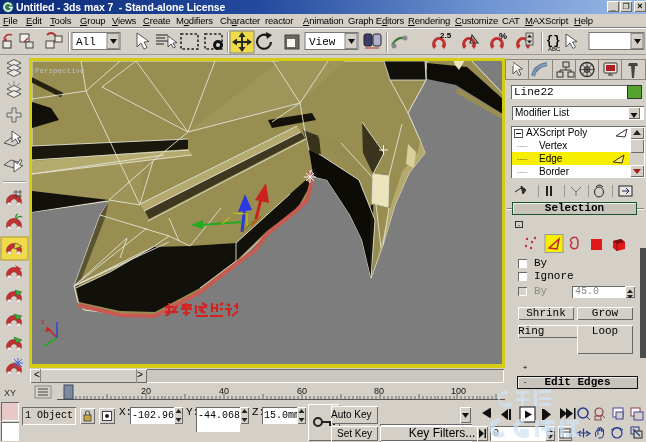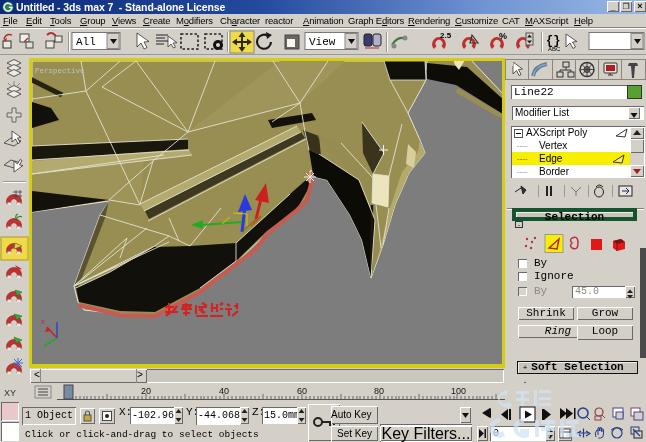--- a/index.html
+++ b/index.html
@@ -442,21 +442,21 @@
       <path d="M85 5q3-4 7 0" stroke="#222"></path>
       <line x1="101.5" y1="3" x2="101.5" y2="15" stroke="#999"></line>
       <rect x="108" y="4" width="13" height="10" fill="#e8e8e0" stroke="#222"></rect>
       <path d="M111 9h7M115 6l3 3-3 3" stroke="#226"></path>
     </g>
   </svg>
 
   <div class="abs" style="left:2px;top:153px;width:137px;height:1px;background:#808080"></div>
   <div class="abs" style="left:2px;top:154px;width:137px;height:1px;background:#fff"></div>
 
-  <div class="abs mono" style="left:7px;top:153px;width:125px;height:13px;background:#c8c4bc;border:4px solid #14532d;box-sizing:border-box;box-shadow:inset 1px 1px 0 #eee;font-size:11px;font-weight:bold;text-align:center;line-height:11px;">Selection</div>
+  <div class="abs mono" style="left:7px;top:147px;width:125px;height:13px;background:#c8c4bc;border:1px solid #14532d;box-sizing:border-box;box-shadow:inset 1px 1px 0 #eee;font-size:11px;font-weight:bold;text-align:center;line-height:11px;">Selection</div>
   <div class="abs" style="left:10px;top:166px;width:8px;height:7px;border:1px solid #333;background:#d4d0c8;font-size:7px;line-height:5px;text-align:center;box-sizing:border-box;">-</div>
 
   <svg class="abs" style="left:14px;top:179px" width="115" height="19" viewBox="0 0 115 19">
     <g fill="#c03040">
       <circle cx="8" cy="5" r="1.2"></circle>
         <circle cx="13" cy="8" r="1.2"></circle>
         <circle cx="7" cy="12" r="1.2"></circle>
       <circle cx="12" cy="14" r="1.2"></circle>
         <circle cx="16" cy="4" r="1.2"></circle>
     </g>
@@ -479,25 +479,25 @@
   <div class="abs mono" style="left:29px;top:230px;font-size:11px;color:#8a8a82;">By</div>
   <div class="abs sunken mono" style="left:67px;top:231px;width:52px;height:12px;font-size:10px;color:#8a8a82;line-height:12px;padding-left:3px;">45.0</div>
   <div class="abs raised" style="left:120px;top:231px;width:10px;height:12px;background:#d4d0c8;">
     <svg width="10" height="12">
         <path d="M5 1.5l3 3.5H2zM5 10.5l3-3.5H2z" fill="#222"></path>
       </svg>
   </div>
 
   <div class="abs raised mono" style="left:13px;top:252px;width:56px;height:13px;background:#d4d0c8;font-size:11px;text-align:center;line-height:13px;">Shrink</div>
   <div class="abs raised mono" style="left:72px;top:252px;width:56px;height:13px;background:#d4d0c8;font-size:11px;text-align:center;line-height:13px;">Grow</div>
-  <div class="abs raised mono" style="left:13px;top:270px;width:80px;height:13px;background:#d4d0c8;font-size:11px;text-align:center;line-height:13px;font-style:italic;">Ring</div>
-  <div class="abs raised mono" style="left:72px;top:270px;width:56px;height:15px;background:#d4d0c8;font-size:11px;text-align:center;line-height:13px;">Loop</div>
-
-  <div class="abs mono" style="left:12px;top:306px;width:121px;height:13px;background:#c8c4bc;border:1px solid #111;box-sizing:border-box;box-shadow:inset 1px 1px 0 #eee;font-size:11px;font-weight:bold;text-align:center;line-height:11px;">Soft Selection</div>
+  <div class="abs raised mono" style="left:13px;top:270px;width:80px;height:13px;background:#d4d0c8;font-size:11px;text-align:left;line-height:13px;">Ring</div>
+  <div class="abs raised mono" style="left:72px;top:270px;width:56px;height:29px;background:#d4d0c8;font-size:11px;text-align:center;line-height:13px;">Loop</div>
+
   <div class="abs" style="left:16px;top:309px;width:8px;height:7px;font-size:8px;line-height:7px;text-align:center;">+</div>
+  <div class="abs mono" style="left:12px;top:321px;width:121px;height:13px;background:#c8c4bc;border:1px solid #111;box-sizing:border-box;box-shadow:inset 1px 1px 0 #eee;font-size:11px;font-weight:bold;text-align:center;line-height:11px;">Edit Edges</div>
   <div class="abs" style="left:16px;top:324px;width:8px;height:7px;font-size:8px;line-height:5px;text-align:center;">-</div>
 
   <div class="abs" style="left:135px;top:193px;width:6px;height:110px;background:#4b4b4b;"></div>
 </div>
 
 <div class="abs" style="left:29px;top:368px;width:476px;height:16px;background:#d4d0c8;">
   <div class="abs sunken" style="left:1px;top:1px;width:474px;height:14px;background:#cbc7bf;"></div>
   <div class="abs raised mono" style="left:1px;top:1px;width:117px;height:14px;background:#d4d0c8;font-size:10px;">
     <span style="position:absolute;left:4px;top:1px;">&lt;</span>
     <span style="position:absolute;right:4px;top:1px;">&gt;</span>
@@ -543,44 +543,43 @@
         <rect x="3.5" y="3.5" width="9" height="9" fill="#fff" stroke="#444"></rect>
         <circle cx="8" cy="8" r="2" fill="#222"></circle>
       </svg>
   </div>
   <span class="abs mono" style="left:119px;top:6px;font-size:11px;">X:</span>
   <div class="abs sunken mono" style="left:130px;top:7px;width:44px;height:17px;font-size:10px;line-height:17px;padding-left:2px;box-sizing:border-box;">-102.96</div>
   <div class="abs raised" style="left:174px;top:7px;width:9px;height:17px;background:#d4d0c8;"><svg width="9" height="17">
         <path d="M4.5 2l3 4h-6zM4.5 15l3-4h-6z" fill="#222"></path>
       </svg></div>
   <span class="abs mono" style="left:186px;top:6px;font-size:11px;">Y:</span>
-  <div class="abs sunken mono" style="left:196px;top:7px;width:44px;height:18px;font-size:10px;line-height:17px;padding-left:2px;box-sizing:border-box;">-44.068</div>
+  <div class="abs sunken mono" style="left:196px;top:7px;width:44px;height:25px;font-size:10px;line-height:17px;padding-left:2px;box-sizing:border-box;">-44.068</div>
   <div class="abs raised" style="left:240px;top:7px;width:9px;height:17px;background:#d4d0c8;"><svg width="9" height="17">
         <path d="M4.5 2l3 4h-6zM4.5 15l3-4h-6z" fill="#222"></path>
       </svg></div>
   <span class="abs mono" style="left:252px;top:6px;font-size:11px;">Z:</span>
   <div class="abs sunken mono" style="left:262px;top:7px;width:35px;height:17px;font-size:10px;line-height:17px;padding-left:2px;box-sizing:border-box;">15.0mm</div>
   <div class="abs raised" style="left:297px;top:7px;width:9px;height:17px;background:#d4d0c8;"><svg width="9" height="17">
         <path d="M4.5 2l3 4h-6zM4.5 15l3-4h-6z" fill="#222"></path>
       </svg></div>
-  <div class="abs mono" style="left:25px;top:29px;width:280px;height:14px;font-size:9.5px;">Click or click-and-drag to select objects</div>
   <div class="abs raised" style="left:308px;top:4px;width:32px;height:37px;background:#d4d0c8;">
     <svg width="32" height="37">
         <circle cx="10" cy="18" r="4" fill="none" stroke="#222" stroke-width="2"></circle>
         <path d="M14 18h12M22 18v4M26 18v3" stroke="#222" stroke-width="2"></path>
       </svg>
   </div>
 
   <div class="abs raised" style="left:331px;top:6px;width:47px;height:18px;background:#d4d0c8;font-size:10px;line-height:18px;">Auto Key</div>
   <div class="abs sunken" style="left:380px;top:6px;width:92px;height:18px;background:#fff;font-size:10px;line-height:18px;padding-left:4px;box-sizing:border-box;margin-top:18px;">Selected</div>
   <div class="abs raised" style="left:460px;top:7px;width:11px;height:16px;background:#d4d0c8;"><svg width="11" height="16">
         <path d="M2 6l3.5 5L9 6z" fill="#111"></path>
       </svg></div>
   <div class="abs raised" style="left:331px;top:26px;width:47px;height:15px;background:#d4d0c8;font-size:10px;text-align:center;line-height:15px;">Set Key</div>
-  <div class="abs raised" style="left:380px;top:26px;width:92px;height:15px;background:#d4d0c8;font-size:16px;text-align:center;line-height:15px;">Key Filters...</div>
+  <div class="abs raised" style="left:380px;top:26px;width:92px;height:15px;background:#d4d0c8;font-size:12px;text-align:center;line-height:15px;padding-left:16px;">Key Filters...</div>
 
   <svg class="abs" style="left:477px;top:6px" width="100" height="18" viewBox="0 0 100 18">
     <g fill="#111">
       <path d="M3 4v10M13 4l-8 5 8 5zM14 4l-8 5 8 5z" transform="translate(0,-2)"></path>
     </g>
     <g fill="#111" transform="translate(21,0)">
         <path d="M10 3l-7 5.5 7 5.5zM11 3v11h2V3z"></path>
       </g>
     <g transform="translate(42,0)">
         <rect x="1" y="1" width="15" height="15" fill="#fff" stroke="#111"></rect>

